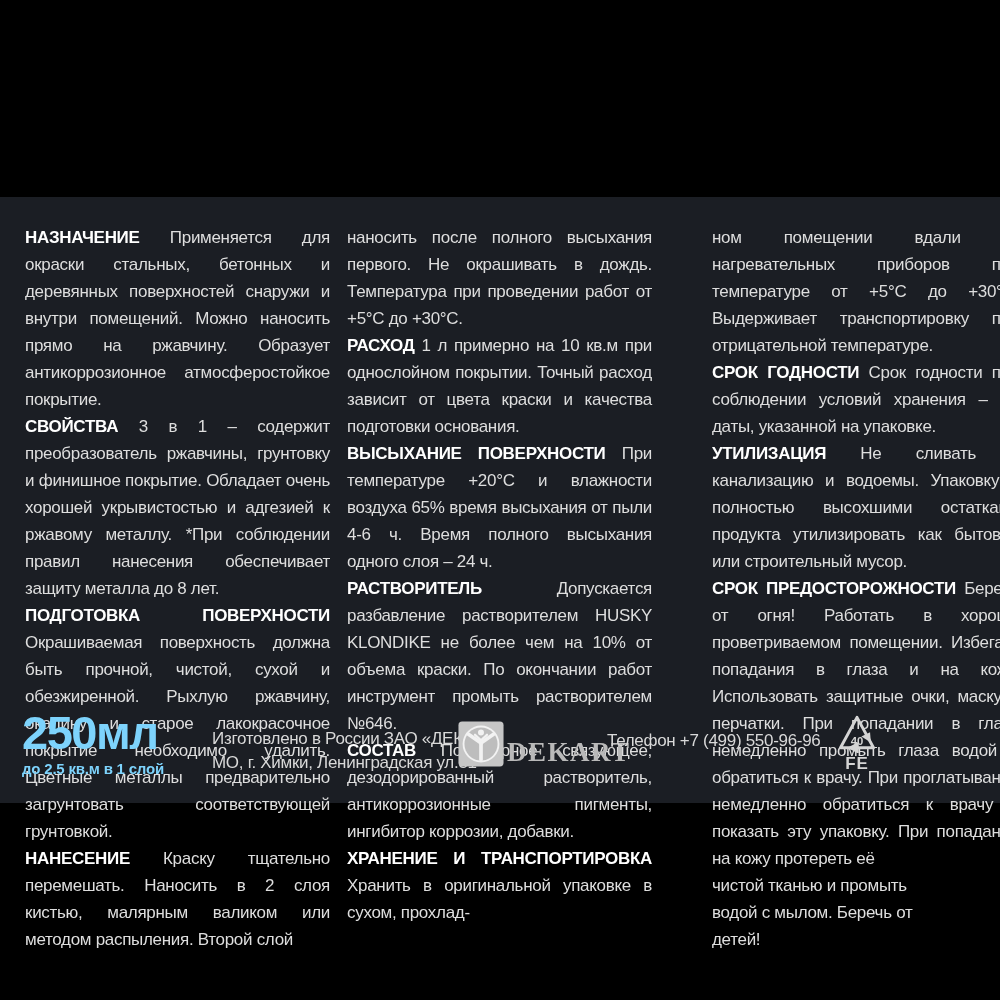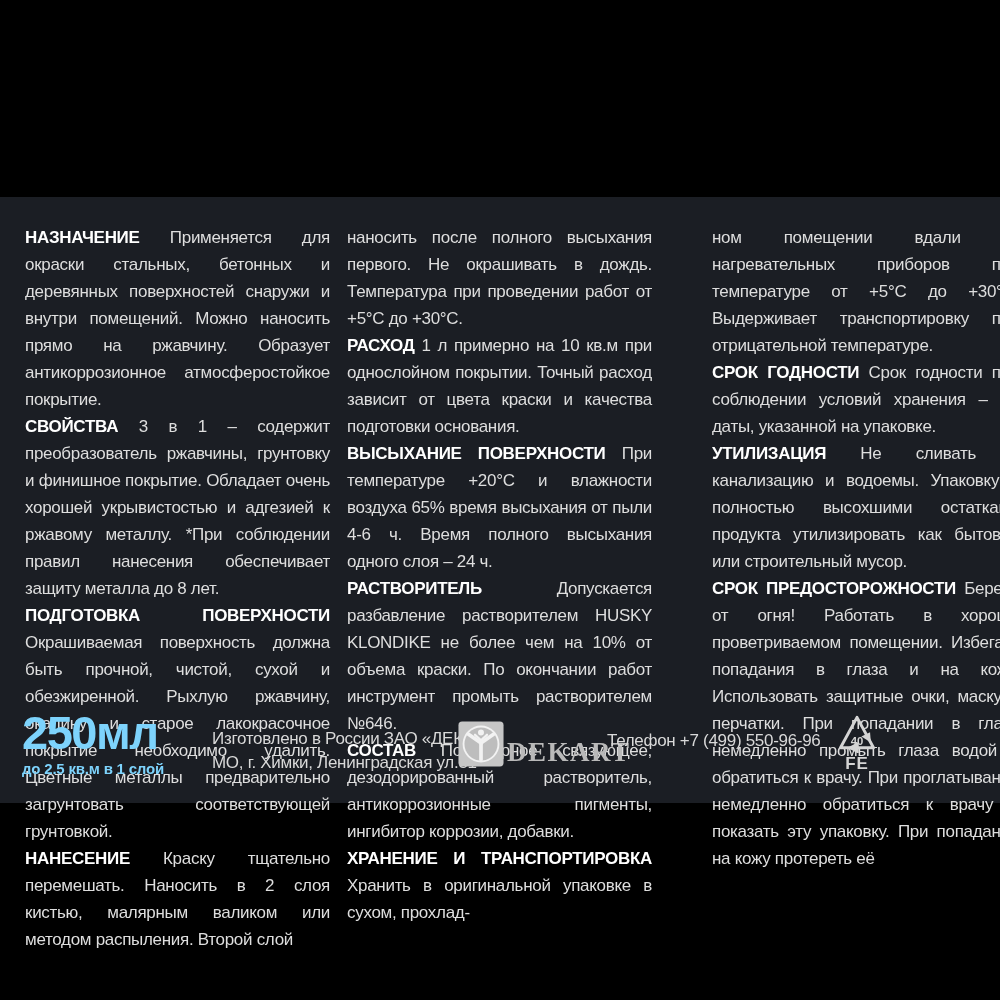--- a/index.html
+++ b/index.html
@@ -59,20 +59,21 @@
         <p class="sec"><b>РАСТВОРИТЕЛЬ </b>Допускается разбавление растворителем HUSKY KLONDIKE не более чем на 10% от объема краски. По окончании работ инструмент промыть растворителем №646.</p>
         <p class="sec"><b>СОСТАВ </b>Полимерное связующее, дезодорированный растворитель, антикоррозионные пигменты, ингибитор коррозии, добавки.</p>
         <p class="sec"><b>ХРАНЕНИЕ И ТРАНСПОРТИРОВКА </b>Хранить в оригинальной упаковке в сухом, прохлад-</p>
       </div>
     <div class="col col3">
         <p class="sec">ном помещении вдали от нагревательных приборов при температуре от +5°С до +30°С. Выдерживает транспортировку при отрицательной температуре.</p>
         <p class="sec"><b>СРОК ГОДНОСТИ </b>Срок годности при соблюдении условий хранения – до даты, указанной на упаковке.</p>
         <p class="sec"><b>УТИЛИЗАЦИЯ </b>Не сливать в канализацию и водоемы. Упаковку с полностью высохшими остатками продукта утилизировать как бытовой или строительный мусор.</p>
         <p class="sec"><b>СРОК ПРЕДОСТОРОЖНОСТИ </b>Беречь от огня! Работать в хорошо проветриваемом помещении. Избегать попадания в  глаза и на кожу. Использовать защитные очки, маску и перчатки. При попадании в глаза немедленно промыть глаза водой и обратиться к врачу. При проглатывании немедленно обратиться к врачу и показать эту упаковку. При попадании на кожу протереть её</p>
         <div class="tail-row">
+          <p class="sec tail">чистой тканью и промыть водой с мылом. Беречь от детей!</p>
         </div>
       </div>
 
     <div class="volume">
       <div class="volume-big">250мл</div>
       <div class="volume-sub">до 2.5 кв.м в 1 слой</div>
     </div>
 
     <div class="made">
       <div>Изготовлено в России ЗАО «ДЕКАРТ»</div>

